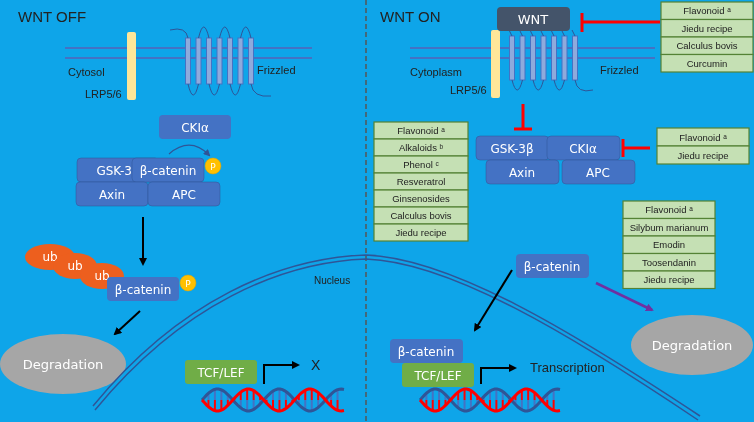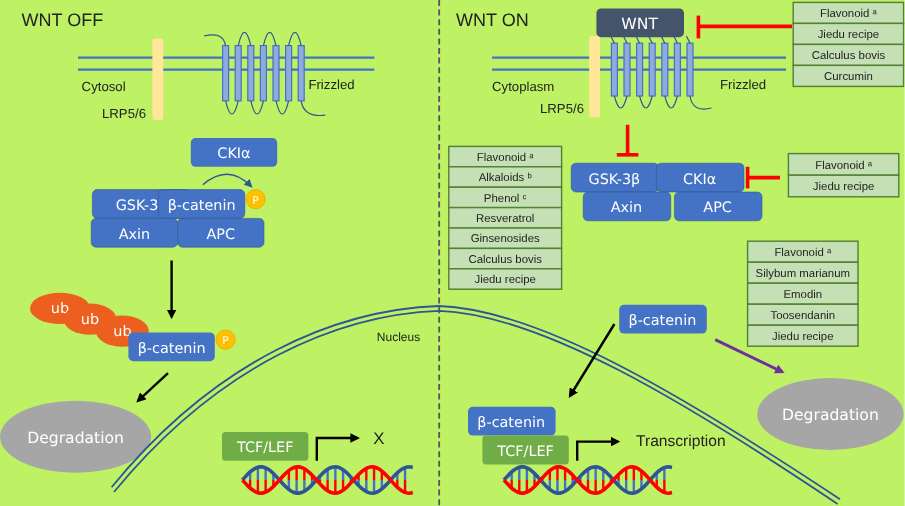--- a/index.html
+++ b/index.html
@@ -1,16 +1,16 @@
 <!DOCTYPE html>
 <html><head>
 <meta charset="utf-8">
 <style>
   html,body{margin:0;padding:0;background:#fff;}
-  #root{position:relative;width:754px;height:422px;overflow:hidden;background:#bef264;font-family:"Liberation Sans",sans-serif;}
+  #root{position:relative;width:754px;height:422px;overflow:hidden;background:#0ea5e9;font-family:"Liberation Sans",sans-serif;}
   svg{position:absolute;left:0;top:0;}
   .lbl{font-family:"Liberation Sans",sans-serif;fill:#222;}
   .box-txt{font-family:"DejaVu Sans",sans-serif;fill:#fff;}
   .green-txt{font-family:"Liberation Sans",sans-serif;fill:#222;font-size:9.5px;}
 </style>
 </head>
 <body>
 
 <div id="root">
 <svg width="754" height="422" viewBox="0 0 754 422">

